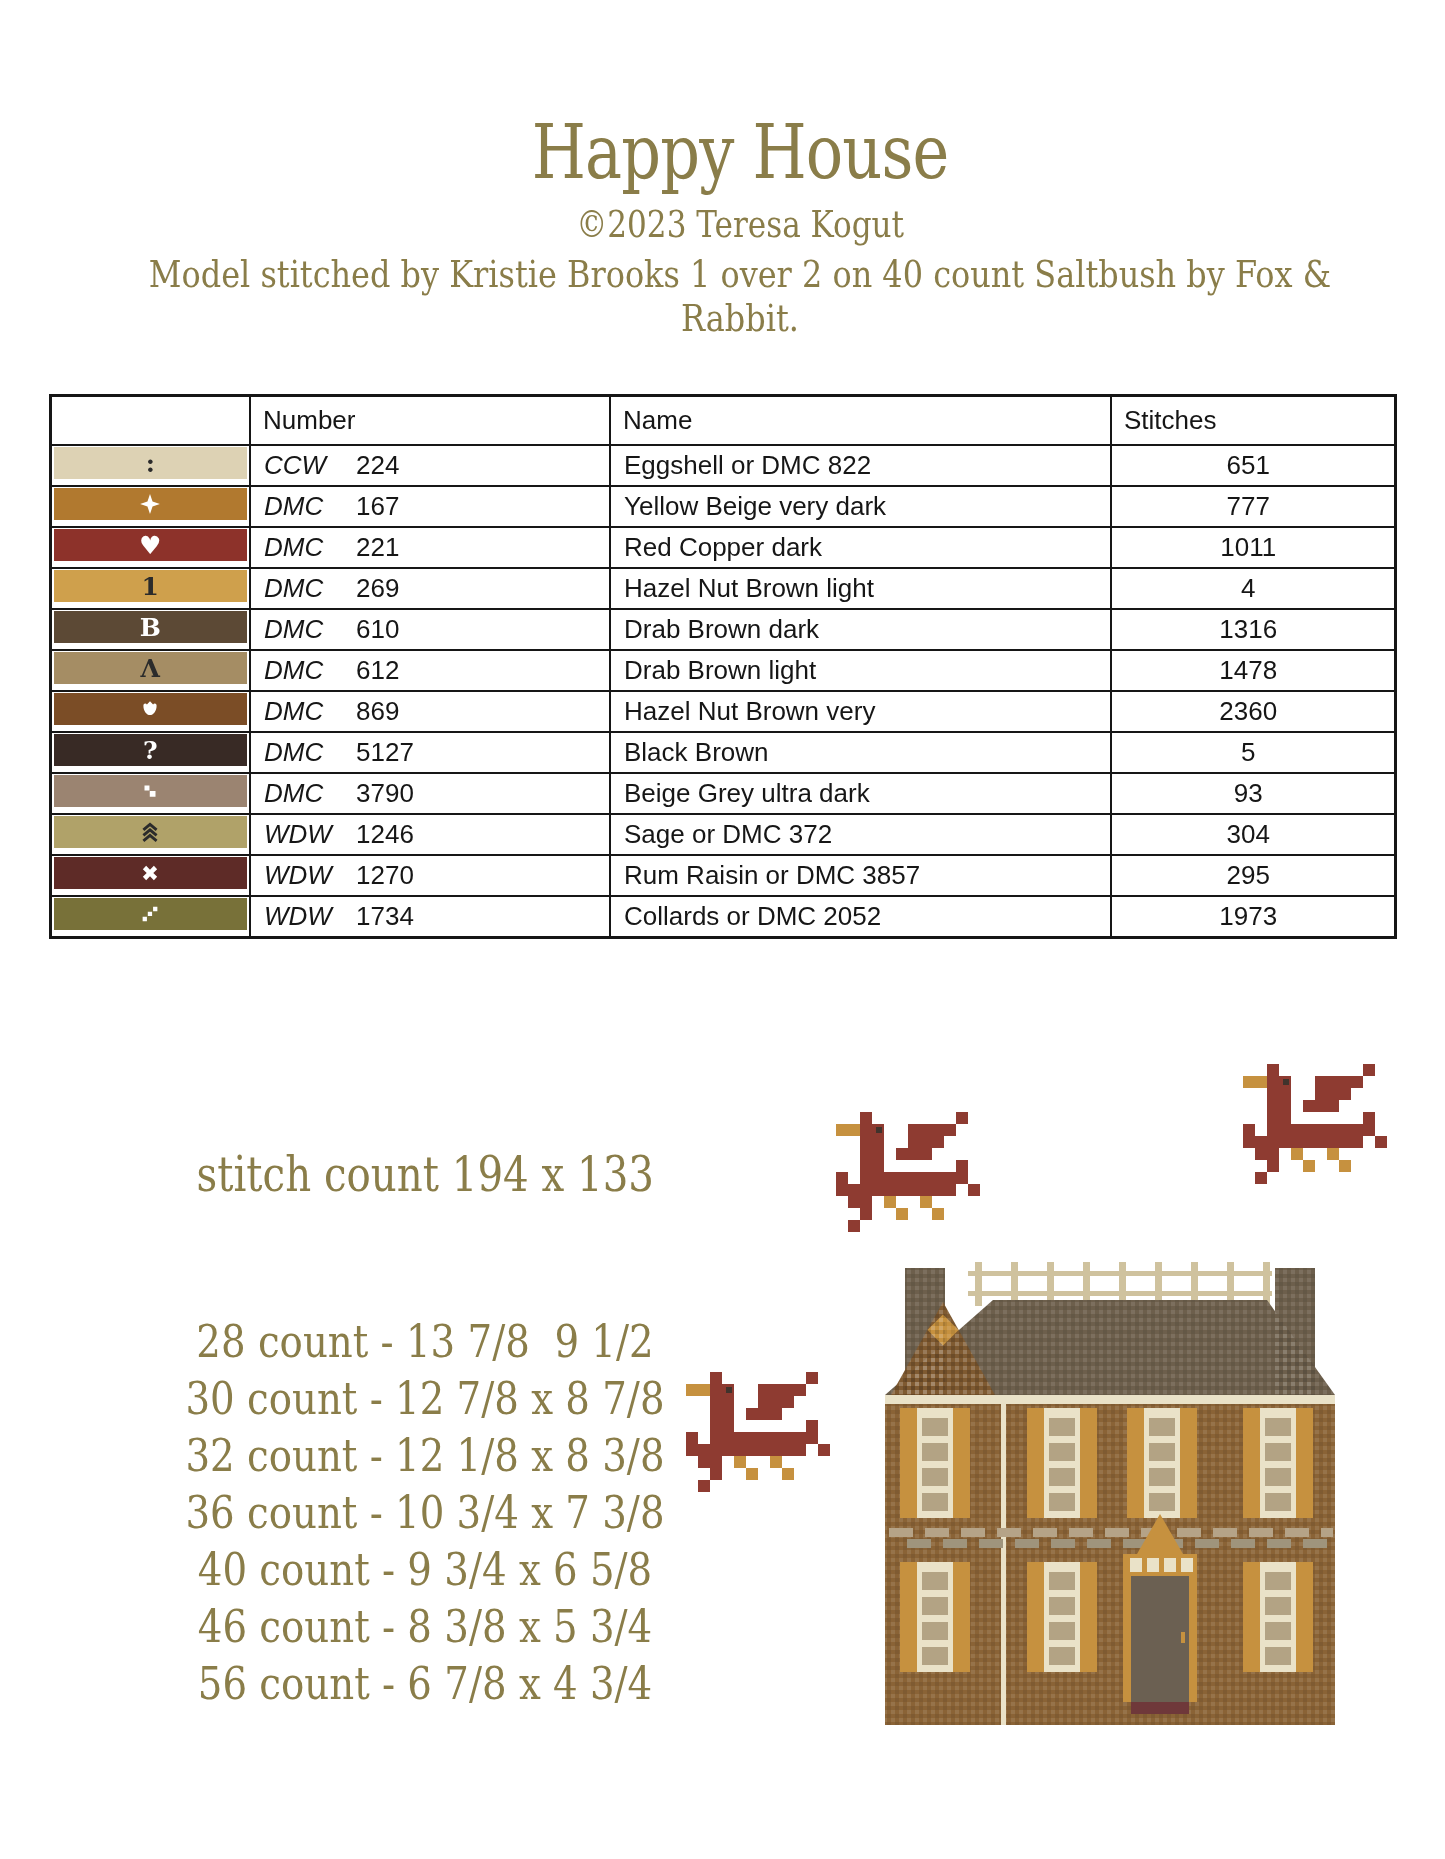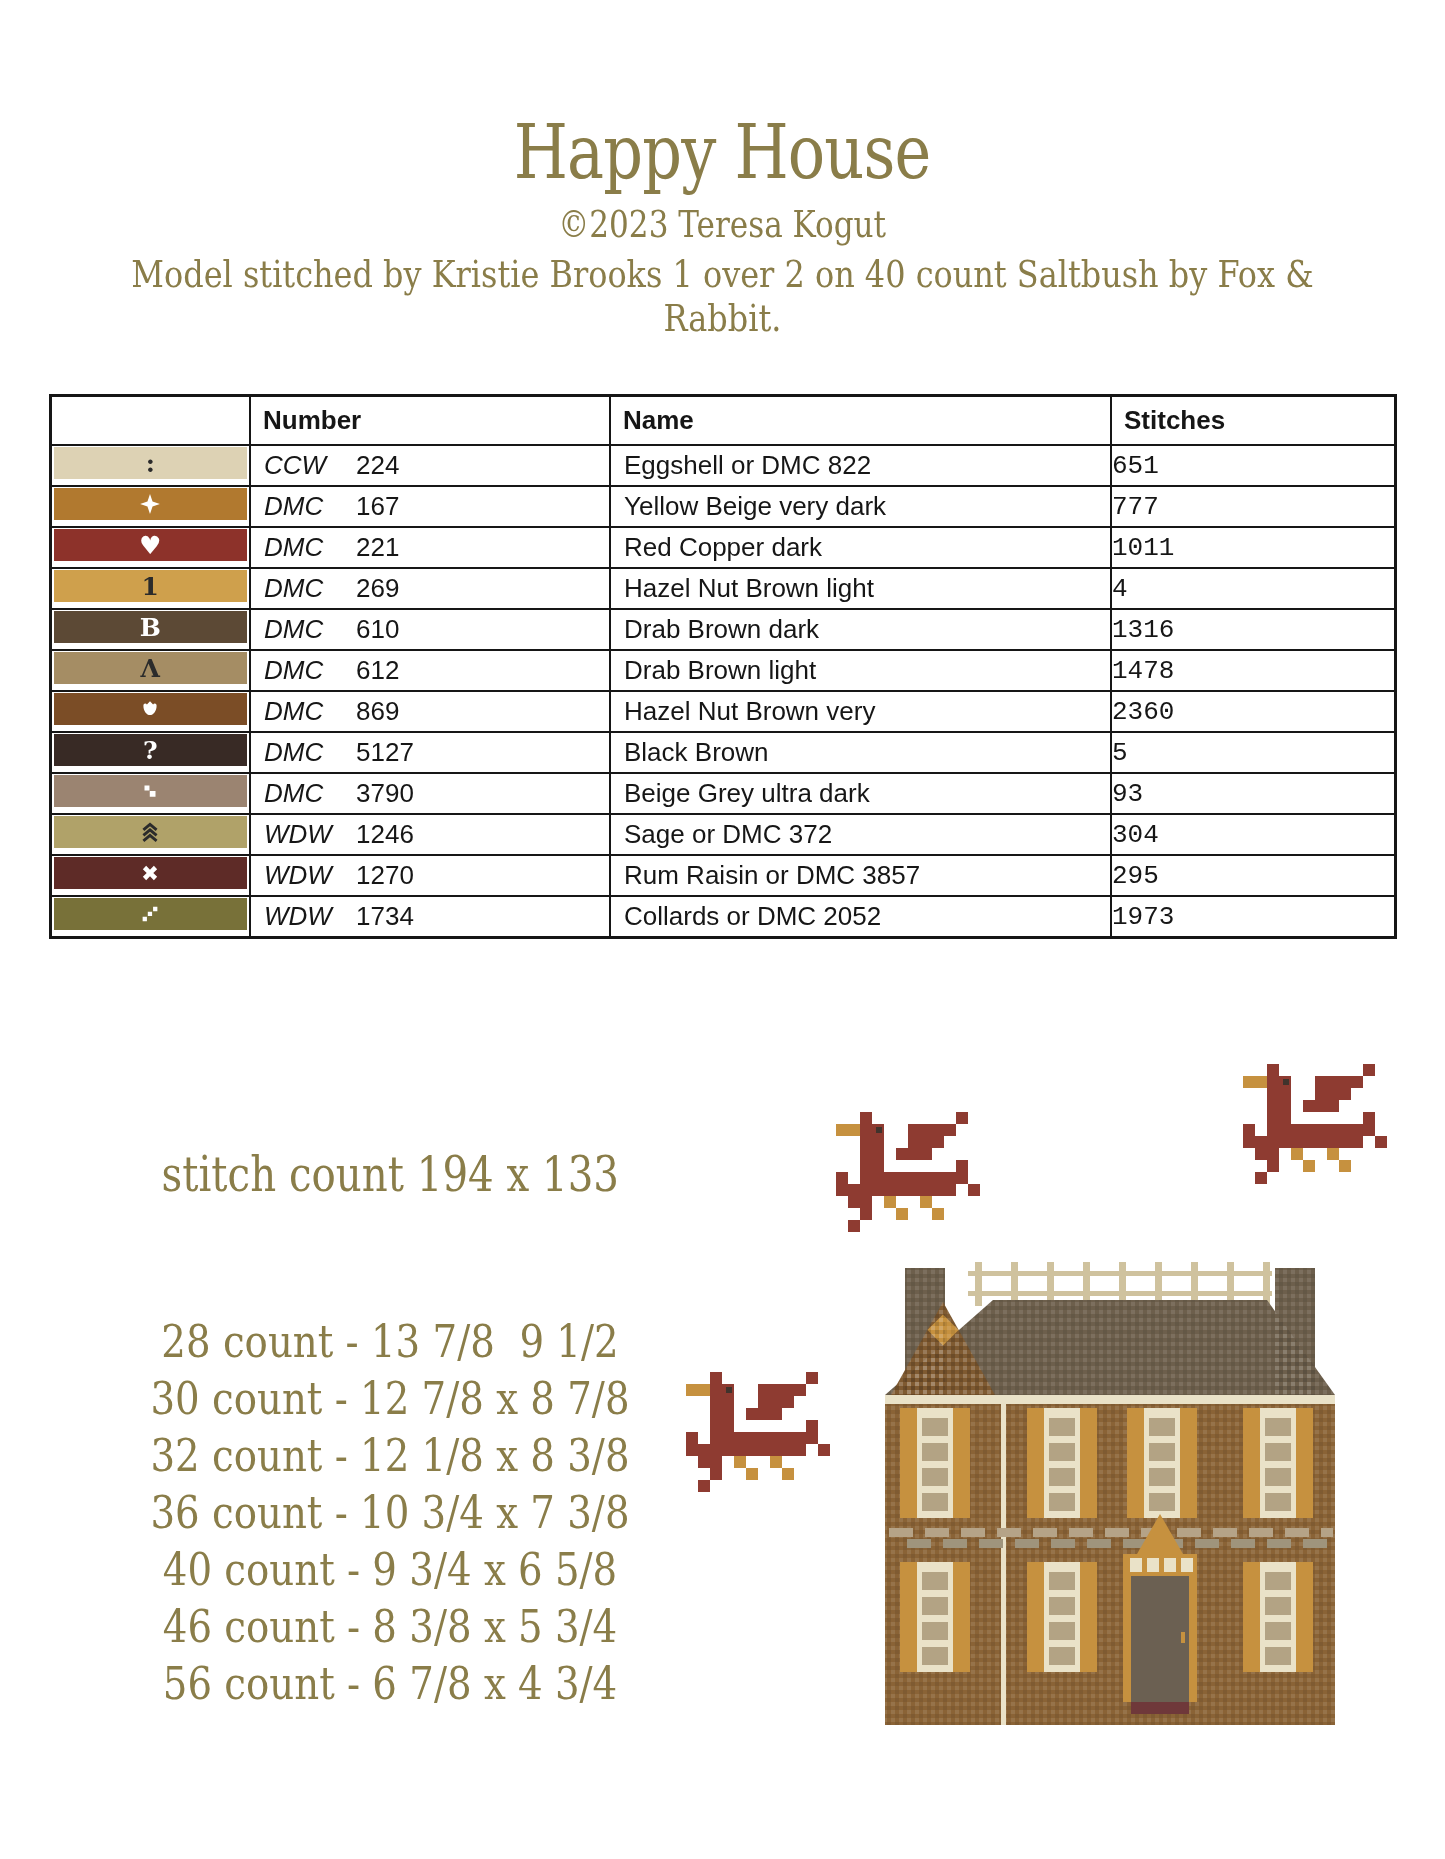--- a/index.html
+++ b/index.html
@@ -1,36 +1,36 @@
 <!DOCTYPE html>
 <html style="--olive: #8a7d49; --wall: #8a6336; --roof: #6d5f4c; --gable: #7f5a31; --cream: #eae2c8; --cream2: #cfc29e; --gold: #c6913f; --pane: #b3a384; --door: #6b6052; --step: #6f383a; --dash1: #b5a387; --dash2: #9f947c; --bird: #8e3b31; --bird-gold: #c6913f; --bird-eye: #40332c;"><head>
 <meta charset="utf-8">
 <style>
   html,body{margin:0;padding:0;background:#ffffff;}
   .page{position:relative;width:1445px;height:1859px;background:#fff;overflow:hidden;
         font-family:"Liberation Sans",sans-serif;color:#161616;}
 
   
-  .olive{color:var(--olive,#8a7d49);font-family:"DejaVu Serif",serif;}
+  .olive{color:var(--olive,#8a7d49);font-family:"DejaVu Serif",serif;padding-left:35px;}
   .cond{display:inline-block;transform:scaleX(.84);transform-origin:center;}
 
   .header{text-align:center;padding-top:112px;}
   .title{font-size:74px;line-height:1.1;letter-spacing:-1px;}
   .copyright{font-size:37px;margin-top:10px;}
   .model-line{font-size:38px;margin-top:6px;}
 
   
   table.palette{border-collapse:collapse;margin:54px auto 0;width:1345px;table-layout:fixed;
                 border:3px solid #161616;}
   .palette th,.palette td{border:2px solid #161616;font-size:26px;overflow:hidden;}
-  .palette th{text-align:left;padding:8px 12px;height:30px;font-weight:bold;}
+  .palette th{text-align:left;padding:8px 12px;height:30px;font-weight:normal;}
   .palette td{height:39px;padding:0;}
   td.num-cell,td.name-cell{padding-left:13px;}
   .brand{display:inline-block;min-width:92px;font-style:italic;}
-  td.stitch-cell{text-align:left;padding-right:9px;font-family:Liberation Mono, monospace;}
+  td.stitch-cell{text-align:center;padding-right:9px;}
   td.swatch-cell{position:relative;}
   .swatch-fill{position:absolute;left:2px;right:2px;top:1px;bottom:6px;
                display:flex;align-items:center;justify-content:center;}
   .sym-text{font-family:"DejaVu Serif",serif;font-weight:bold;font-size:25px;line-height:1;}
   .sym-svg{width:22px;height:22px;display:block;}
 
   
   #stitch-count{position:absolute;left:90px;top:1118px;width:600px;text-align:center;font-size:48px;margin-top:28px;}
   #sizes-list{position:absolute;left:70px;top:1313px;width:640px;text-align:center;}
   .size-line{font-size:45px;line-height:57px;white-space:pre;transform:scaleX(.86);transform-origin:center;}

